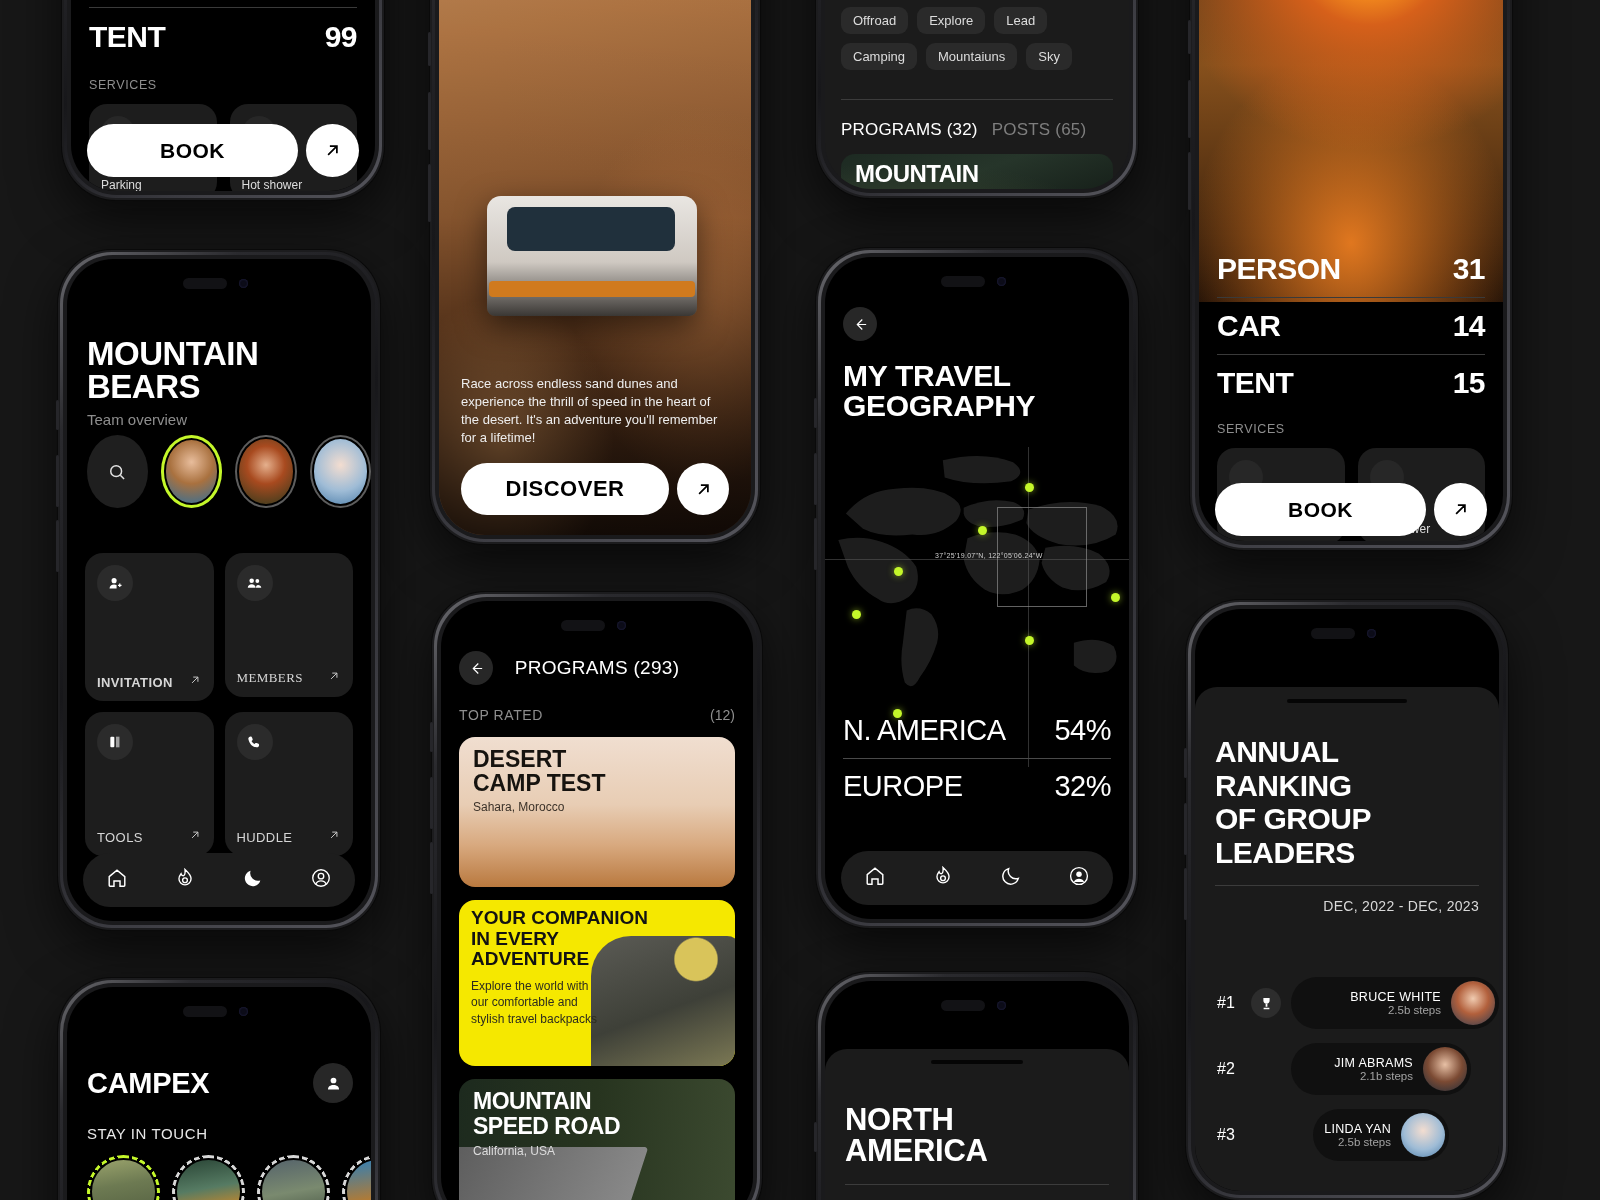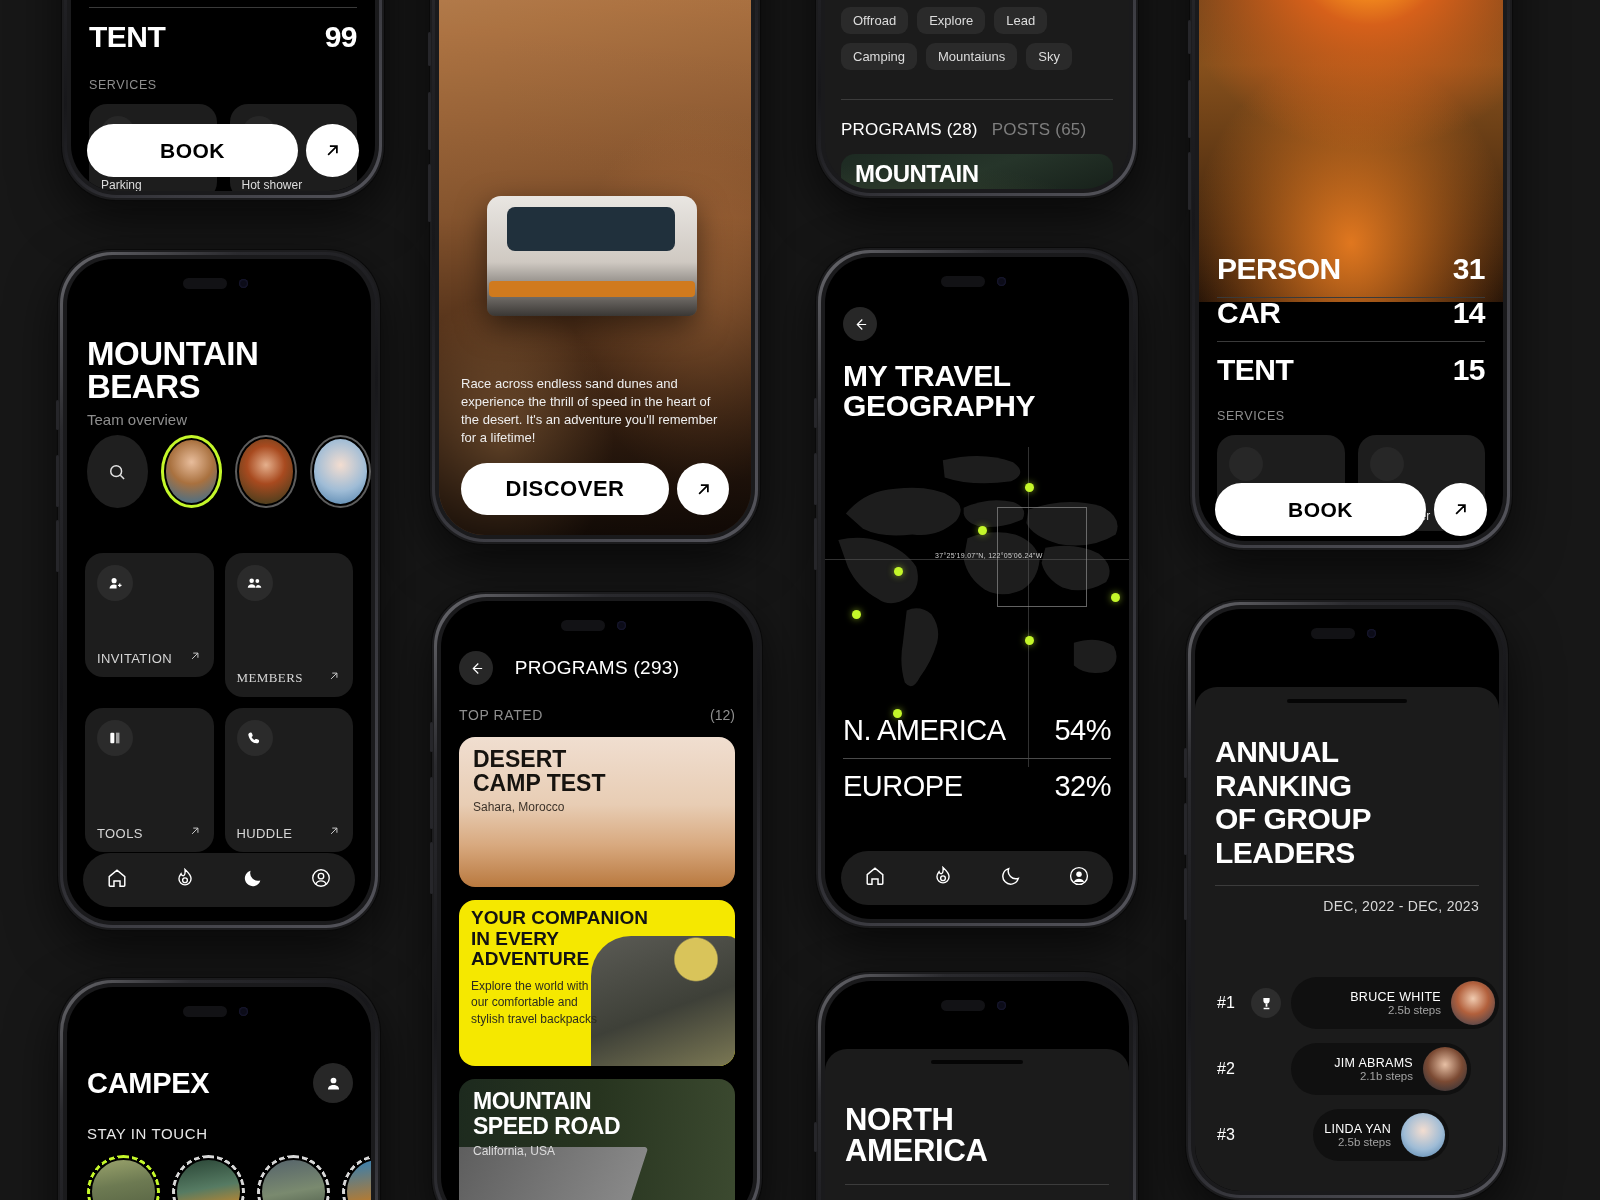--- a/index.html
+++ b/index.html
@@ -151,21 +151,21 @@
         <div style="display:flex; flex-wrap:wrap; gap:9px;">
           <span class="chip">Offroad</span>
           <span class="chip">Explore</span>
           <span class="chip">Lead</span>
           <span class="chip">Camping</span>
           <span class="chip">Mountaiuns</span>
           <span class="chip">Sky</span>
         </div>
         <div class="divline" style="margin-top:29px; background:#3c3c3c;"></div>
         <div style="display:flex; gap:14px; align-items:baseline; margin-top:20px;">
-          <span style="color:#fff; font-size:17px; letter-spacing:.2px;">PROGRAMS (28)</span>
+          <span style="color:#fff; font-size:17px; letter-spacing:.2px;">PROGRAMS (32)</span>
           <span style="color:#7e7e7e; font-size:17px; letter-spacing:.2px;">POSTS (65)</span>
         </div>
         <div class="ph-forest" style="margin-top:14px; height:70px; border-radius:14px; position:relative; overflow:hidden;">
           <div style="position:absolute; left:14px; top:8px;">
             <div class="hdl" style="font-size:24px;">MOUNTAIN</div>
             <div class="hdl" style="font-size:24px;">SPEED ROAD</div>
           </div>
         </div>
       </div>
     </div>
@@ -178,21 +178,21 @@
     <div class="screen">
       <div class="ph-fire" style="position:absolute; left:0; right:0; top:0; height:593px;"></div>
       <div style="position:absolute; left:0; right:0; top:0; height:593px; background:linear-gradient(180deg,rgba(0,0,0,.25),rgba(0,0,0,0) 35%);"></div>
 
       <div style="position:absolute; left:18px; right:18px; top:545px; z-index:5;">
         <div class="rowline">
           <span class="hdl" style="font-size:30px;">PERSON</span>
           <span class="hdl" style="font-size:30px;">31</span>
         </div>
         <div class="divline" style="margin-top:13px;"></div>
-        <div class="rowline" style="">
+        <div class="rowline" style="margin-top:13px;">
           <span class="hdl" style="font-size:30px;">CAR</span>
           <span class="hdl" style="font-size:30px;">14</span>
         </div>
         <div class="divline" style="margin-top:13px;"></div>
         <div class="rowline" style="margin-top:13px;">
           <span class="hdl" style="font-size:30px;">TENT</span>
           <span class="hdl" style="font-size:30px;">15</span>
         </div>
         <div class="dim" style="font-size:12.5px; letter-spacing:.6px; margin-top:24px;">SERVICES</div>
         <div style="display:flex; gap:13px; margin-top:12px;">
@@ -246,21 +246,21 @@
         </div>
         <div style="width:73px; height:73px; border-radius:50%; padding:2px; background:#5d5d5d;">
           <div class="ph-person2" style="width:100%; height:100%; border-radius:50%; border:2px solid #000;"></div>
         </div>
         <div style="width:73px; height:73px; border-radius:50%; padding:2px; background:#5d5d5d;">
           <div class="ph-person3" style="width:100%; height:100%; border-radius:50%; border:2px solid #000;"></div>
         </div>
       </div>
 
       <div style="position:absolute; left:18px; right:18px; top:294px; display:grid; grid-template-columns:1fr 1fr; gap:11px;">
-        <div class="tile" style="height:124px;">
+        <div class="tile" style="height:148px;font-weight:bold;">
           <div style="position:absolute; left:12px; top:12px; width:36px; height:36px; border-radius:50%; background:#2b2b2b; display:flex; align-items:center; justify-content:center;">
             <svg viewBox="0 0 24 24" width="17" height="17" fill="#fff">
                 <circle cx="10" cy="8" r="3.6"></circle>
                 <path d="M3.6 19c0-3.6 2.9-5.6 6.4-5.6 1.3 0 2.5.3 3.5.8V19z"></path>
                 <path d="M18 12v5M15.5 14.5h5" stroke="#fff" stroke-width="1.8" fill="none"></path>
               </svg>
           </div>
           <div style="position:absolute; left:12px; right:12px; bottom:10px; display:flex; justify-content:space-between; align-items:center;">
             <span style="color:#d6d6d6; font-size:13px; letter-spacing:.4px;">INVITATION</span>
             <span>

